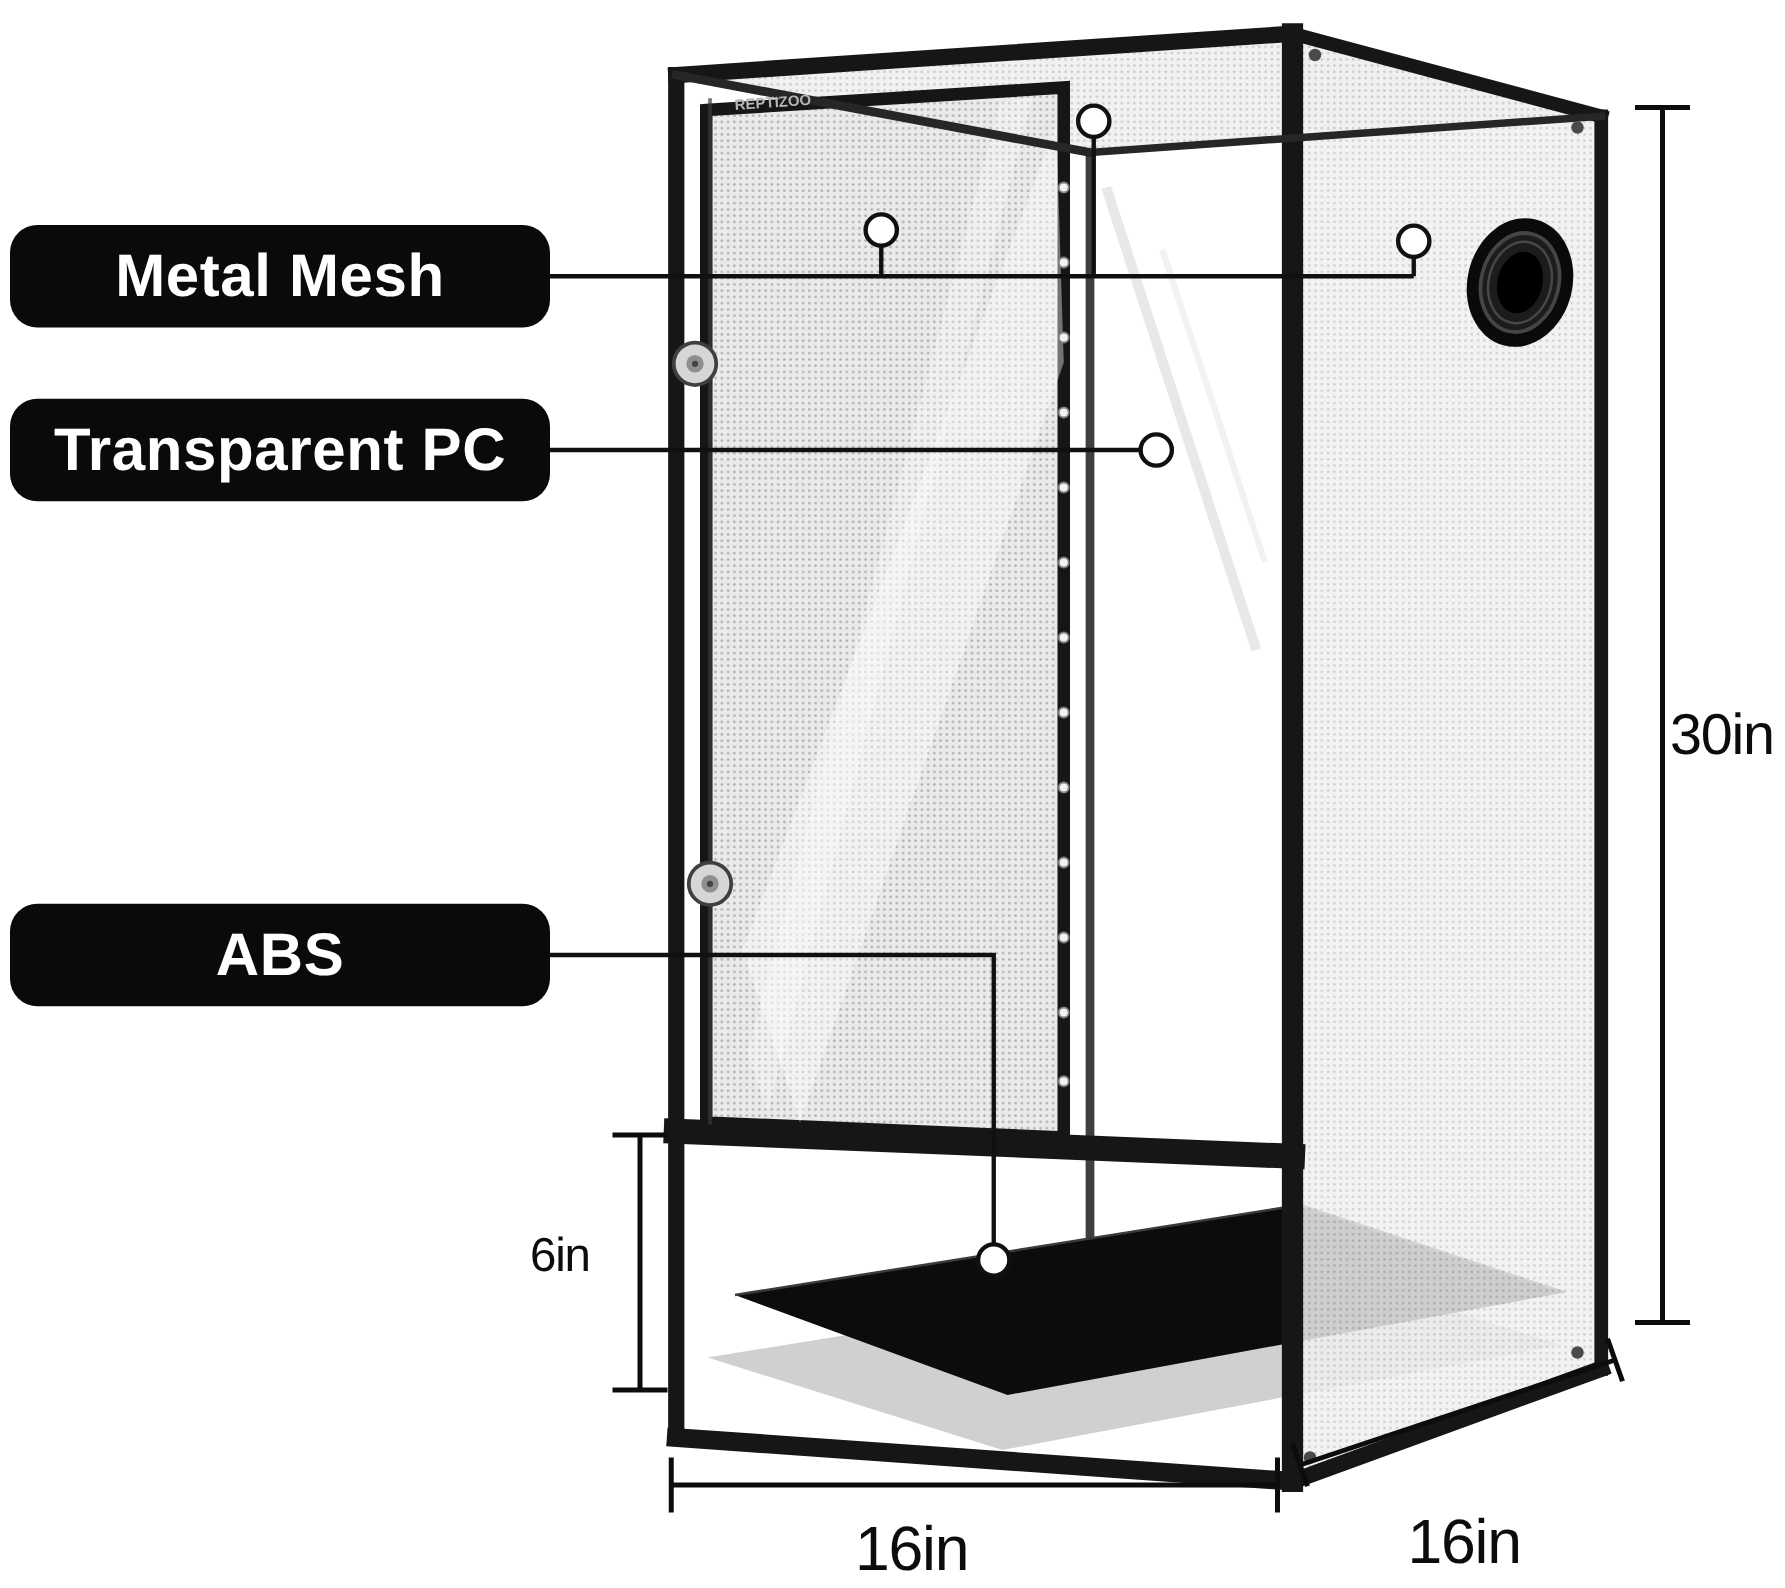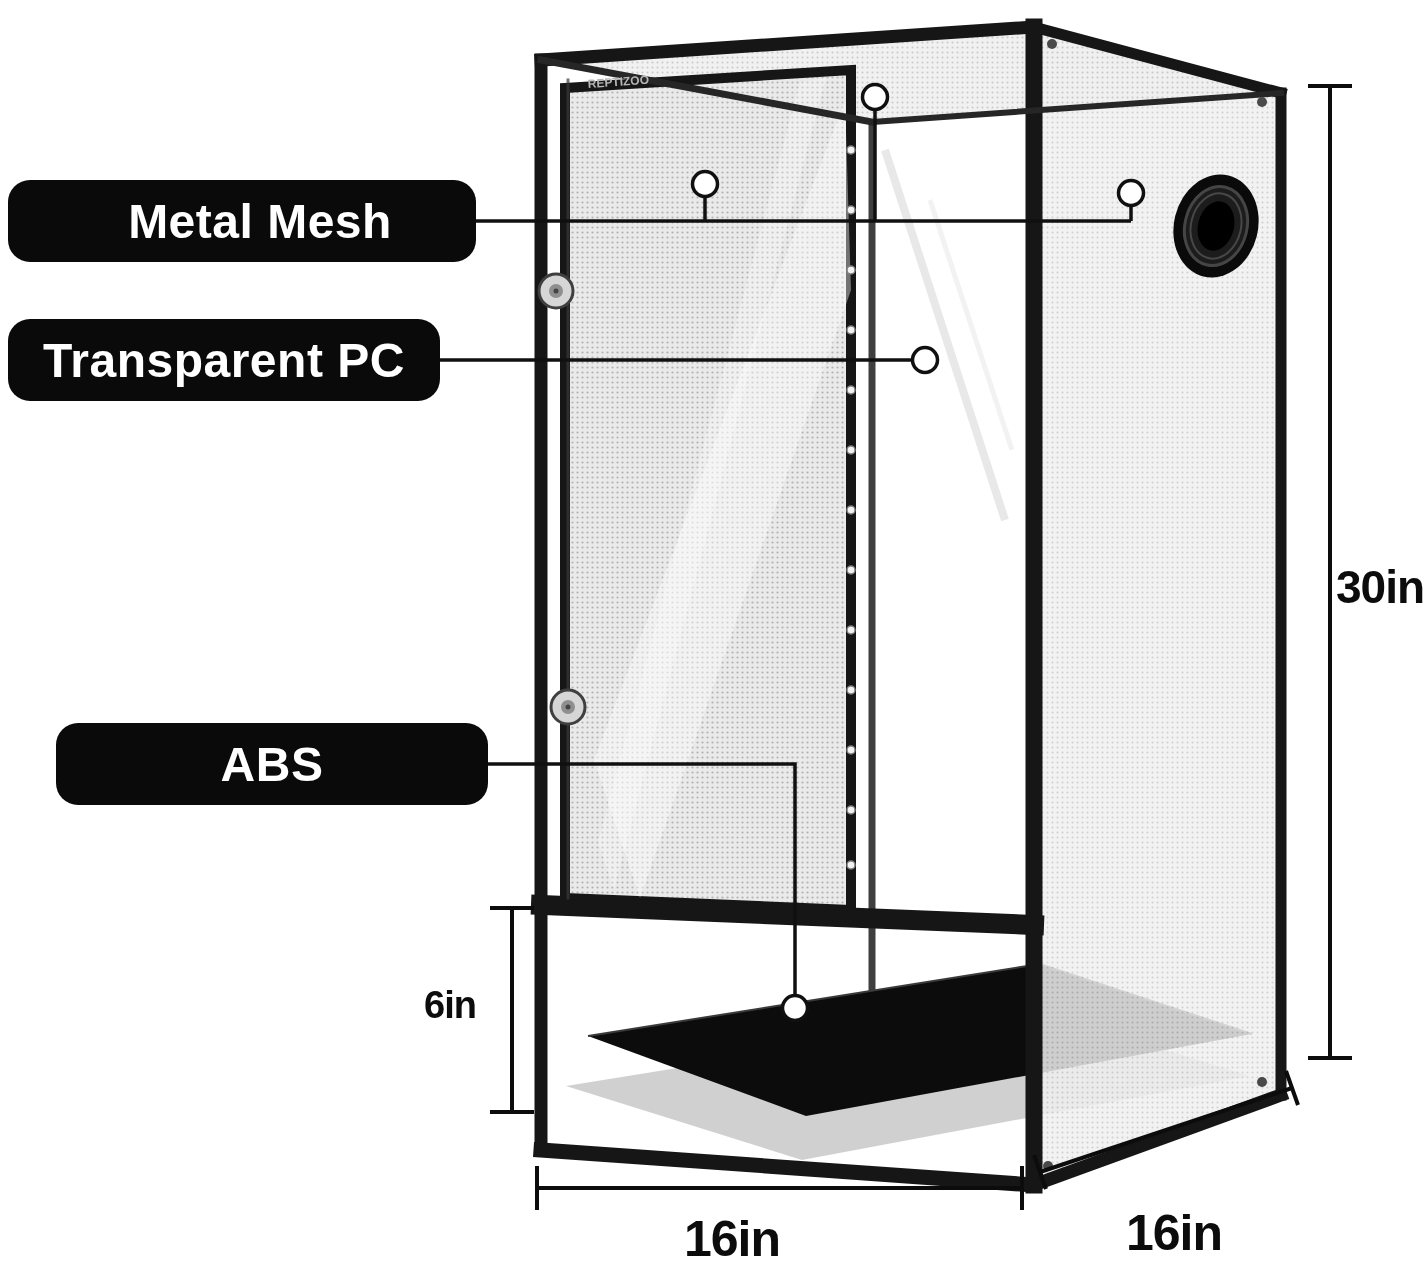--- a/index.html
+++ b/index.html
@@ -9,25 +9,25 @@
     font-family:"Liberation Sans", sans-serif;
   }
   .canvas svg { position:absolute; left:0; top:0; }
   .pill {
     position:absolute; left:8px; width:432px; height:82px;
     background:#0a0a0a; color:#ffffff; border-radius:22px;
     display:flex; align-items:center; justify-content:center;
     font-weight:bold; font-size:48px; letter-spacing:0.5px;
     white-space:nowrap;
   }
-  .pill-metal { top:180px;padding-left:36px; }
+  .pill-metal { top:180px; }
   .pill-pc    { top:319px; }
-  .pill-abs   { top:723px;margin-left:48px; }
+  .pill-abs   { top:723px; }
   .dim {
-    position:absolute; color:#0c0c0c; font-weight:bold;
+    position:absolute; color:#0c0c0c; font-weight:normal;
     letter-spacing:-1px; white-space:nowrap;
   }
   .dim-30    { left:1336px; top:560px;  font-size:46px; }
   .dim-6     { left:424px;  top:984px;  font-size:38px; }
   .dim-w16   { left:684px;  top:1210px; font-size:50px; }
   .dim-d16   { left:1126px; top:1204px; font-size:50px; }
 </style>
 </head>
 <body>
 

